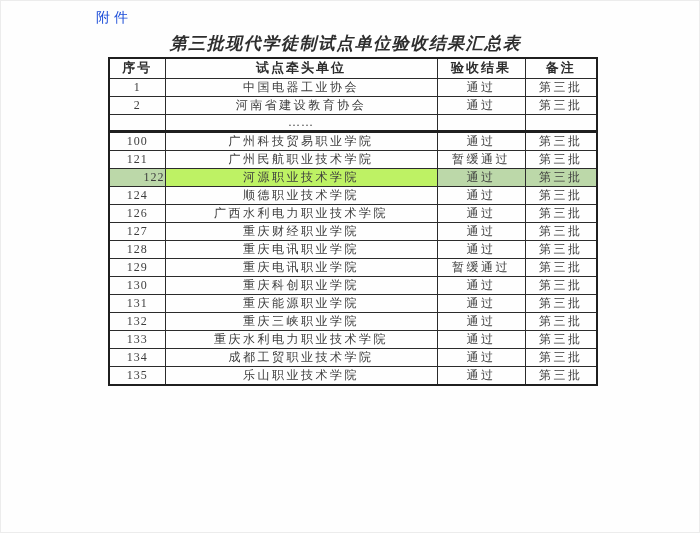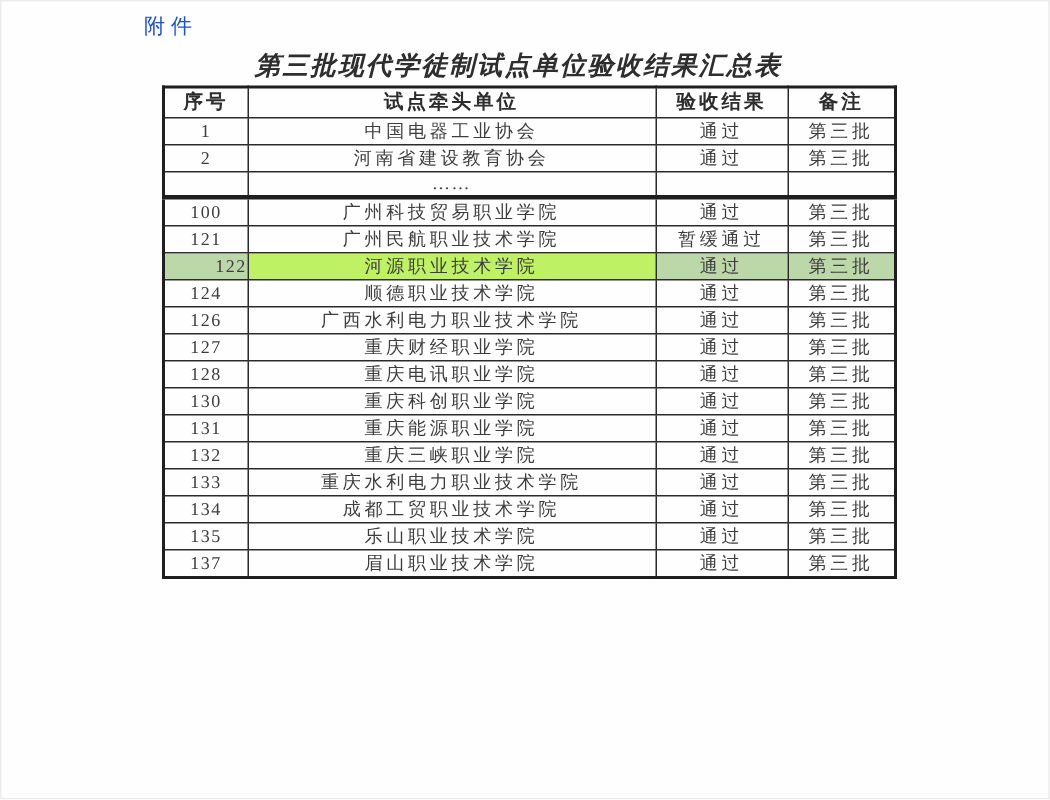--- a/index.html
+++ b/index.html
@@ -151,20 +151,26 @@
           <td>通过</td>
           <td>第三批</td>
         </tr>
         <tr>
           <td class="num">128</td>
           <td>重庆电讯职业学院</td>
           <td>通过</td>
           <td>第三批</td>
         </tr>
         <tr>
+          <td class="num">129</td>
+          <td>重庆电讯职业学院</td>
+          <td>暂缓通过</td>
+          <td>第三批</td>
+        </tr>
+        <tr>
           <td class="num">130</td>
           <td>重庆科创职业学院</td>
           <td>通过</td>
           <td>第三批</td>
         </tr>
         <tr>
           <td class="num">131</td>
           <td>重庆能源职业学院</td>
           <td>通过</td>
           <td>第三批</td>
@@ -186,22 +192,16 @@
           <td>成都工贸职业技术学院</td>
           <td>通过</td>
           <td>第三批</td>
         </tr>
         <tr>
           <td class="num">135</td>
           <td>乐山职业技术学院</td>
           <td>通过</td>
           <td>第三批</td>
         </tr>
-        <tr>
-          <td class="num">137</td>
-          <td>眉山职业技术学院</td>
-          <td>通过</td>
-          <td>第三批</td>
-        </tr>
       </tbody>
   </table>
 
 </div>
 
 </body></html>

